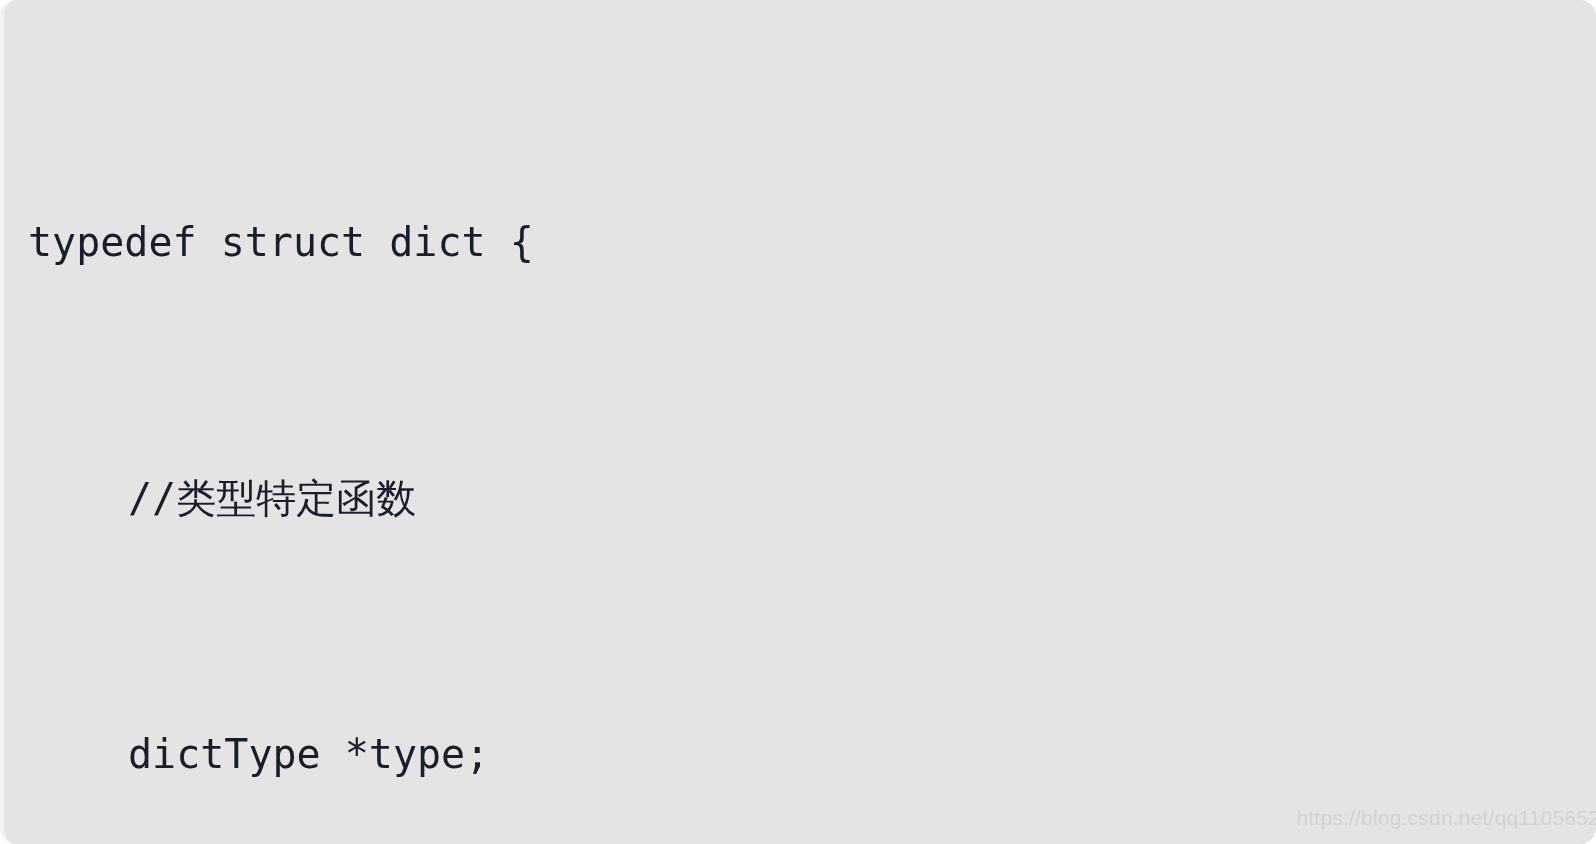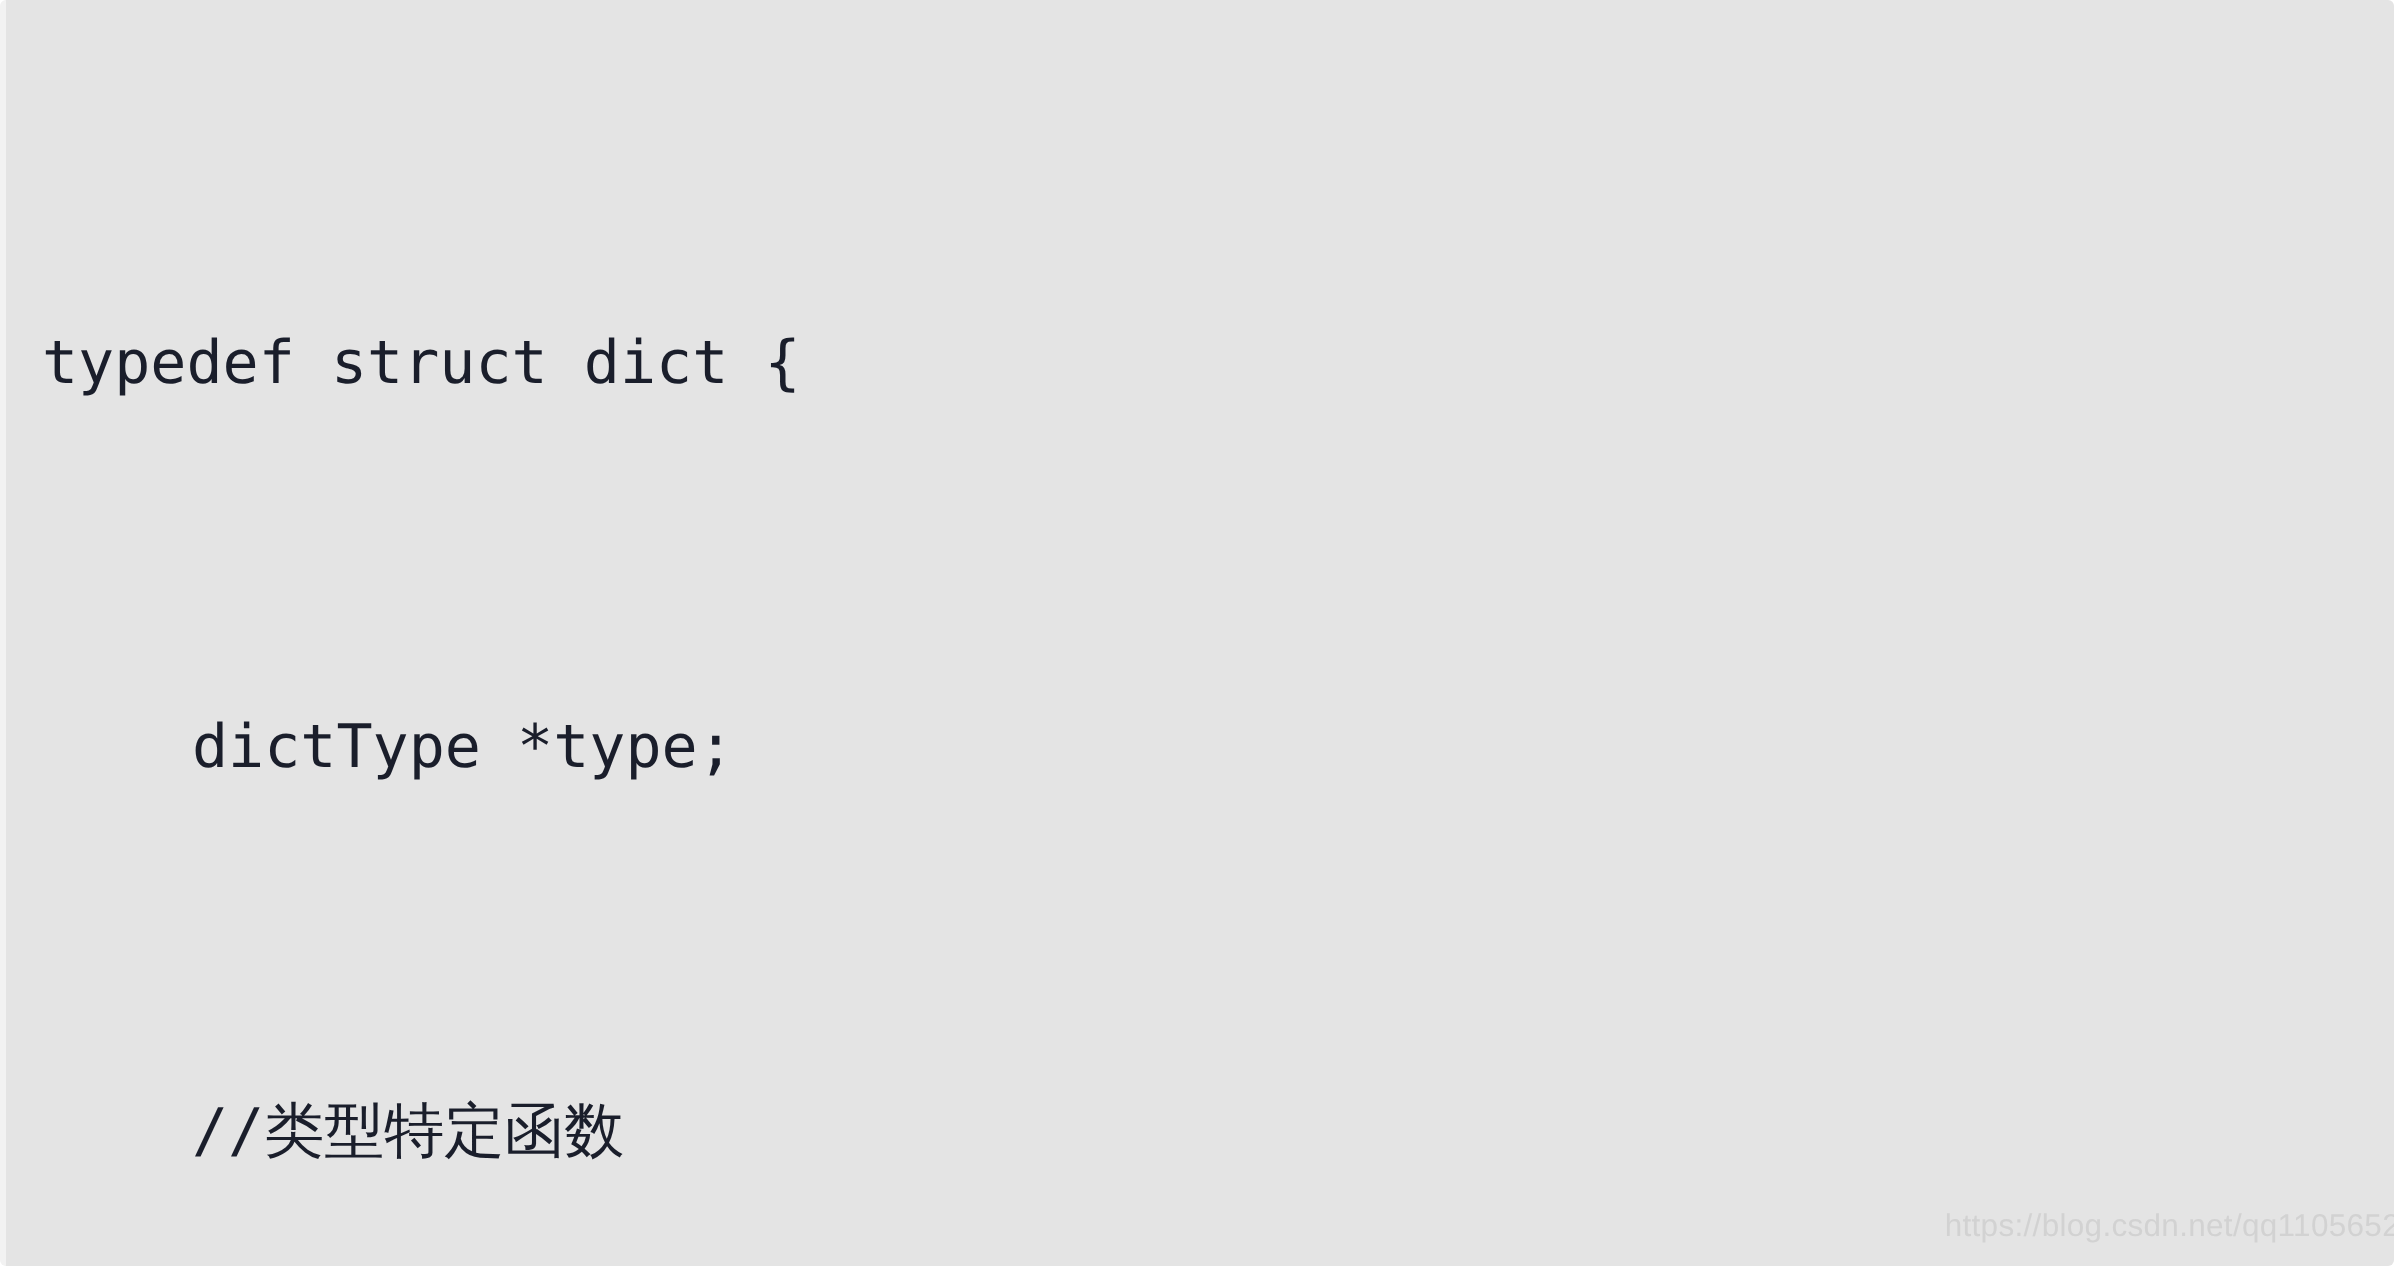--- a/index.html
+++ b/index.html
@@ -14,21 +14,21 @@
     overflow: hidden;
     font-family: "DejaVu Sans Mono", monospace;
   }
 
   .code-block {
     position: relative;
     box-sizing: border-box;
     width: 1596px;
     height: 844px;
     background: #e4e4e4;
-    border-radius: 4px;
+    border-radius: 16px;
     border-left: 4px solid #f2f2f2;
     overflow: hidden;
   }
 
   .code-lines {
     position: absolute;
     left: 24px;
     top: 18px;
     right: 0;
     font-family: "DejaVu Sans Mono", monospace;
@@ -57,23 +57,23 @@
   }
 </style>
 </head>
 <body>
 
 <div class="code-block">
   <div class="code-lines">
 
     <div class="line"><span>typedef struct dict {</span></div>
 
+    <div class="line" style="padding-left:100px"><span>//类型特定函数</span></div>
+
     <div class="line" style="padding-left:100px"><span>dictType *type;</span></div>
-
-    <div class="line" style="padding-left:100px"><span>//类型特定函数</span></div>
 
     
 
     
 
     
 
     
 
     

